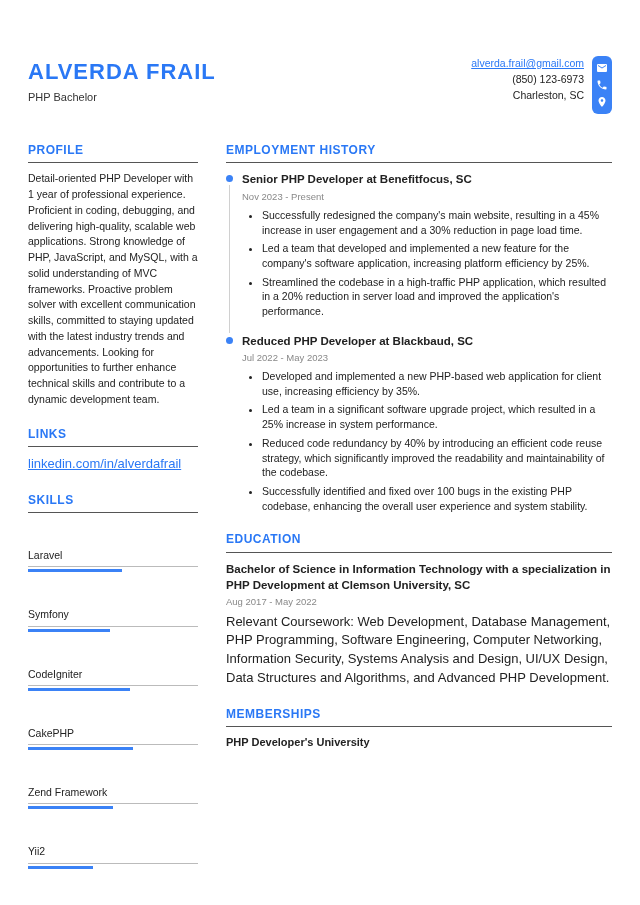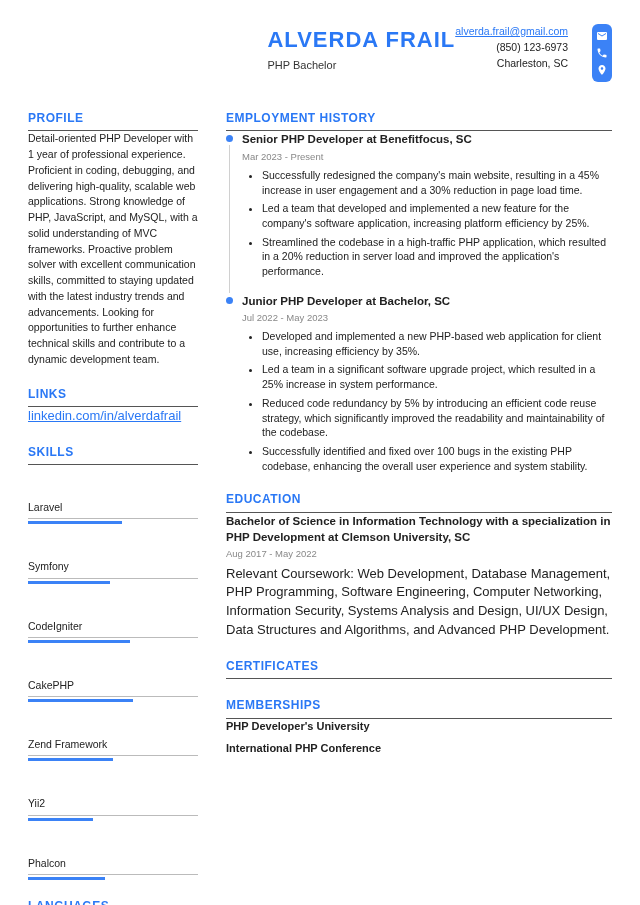--- a/index.html
+++ b/index.html
@@ -1,28 +1,28 @@
 <!DOCTYPE html>
 <html><head>
 <meta charset="utf-8">
 <style>
 * { margin: 0; padding: 0; box-sizing: border-box; }
 body { font-family: Arial, Helvetica, sans-serif; background: #fff; color: #222; width: 640px; padding: 24px 28px; font-size: 11px; line-height: 1.45; }
-.header { display: flex; justify-content: flex-end; align-items: flex-start; margin-bottom: 28px; }
+.header { display: flex; justify-content: space-between; align-items: flex-start; margin-bottom: 28px; margin-top: 32px; }
 .header-left .name { color: #2a78f5; font-size: 22px; font-weight: 700; letter-spacing: 1px; }
 .header-left .title { color: #333; font-size: 11px; margin-top: 2px; }
-.header-right { display: flex; align-items: flex-start; gap: 24px; }
+.header-right { display: flex; align-items: flex-start; gap: 8px; }
 .contact-text { text-align: right; font-size: 10.5px; line-height: 1.5; }
 .contact-text .email { color: #2a78f5; text-decoration: underline; }
 .contact-icons { background: #3b82f6; border-radius: 6px; padding: 6px 4px; display: flex; flex-direction: column; gap: 5px; align-items: center; }
 .contact-icons svg { width: 12px; height: 12px; fill: #fff; }
 .columns { display: flex; gap: 28px; }
 .left-col { width: 170px; flex-shrink: 0; }
 .right-col { flex: 1; }
-.section-title { color: #2a78f5; font-size: 12px; font-weight: 700; letter-spacing: 0.5px; border-bottom: 1.5px solid #555; padding-bottom: 3px; margin-top: 18px; }
+.section-title { color: #2a78f5; font-size: 12px; font-weight: 700; letter-spacing: 0.5px; border-bottom: 1.5px solid #555; padding-bottom: 3px; margin-bottom: 8px; margin-top: 18px; }
 .left-col .section-title:first-child, .right-col .section-title:first-child { margin-top: 0; }
 .profile-text { font-size: 10.5px; line-height: 1.5; }
 .link { color: #2a78f5; text-decoration: underline; font-size: 13px; }
 .skill-item { margin-bottom: 3px; }
 .skill-name { font-size: 10.5px; margin-bottom: 3px; border-bottom: 1px solid #bbb; padding-bottom: 3px; padding-top: 3px; margin-top: 32px; }
 .skill-bar { height: 3px; background: #3b82f6; margin-top: -1px; }
 .job { position: relative; padding-left: 16px; margin-bottom: 14px; }
 .job::before { content: ""; position: absolute; left: 0; top: 4px; width: 7px; height: 7px; border-radius: 50%; background: #3b82f6; }
 .job::after { content: ""; position: absolute; left: 3px; top: 14px; bottom: -14px; width: 1px; background: #d0d0d0; }
 .job:last-child::after { display: none; }
@@ -119,45 +119,43 @@
       </div>
 
     <div class="section-title">HOBBIES</div>
   </div>
 
   <div class="right-col">
     <div class="section-title">EMPLOYMENT HISTORY</div>
     <div id="jobs-container">
         <div class="job">
           <div class="job-title">Senior PHP Developer at Benefitfocus, SC</div>
-          <div class="job-date">Mar 2023 - Present</div>
+          <div class="job-date">Nov 2023 - Present</div>
           <ul class="bullets">
             <li>Successfully redesigned the company's main website, resulting in a 45% increase in user engagement and a 30% reduction in page load time.</li>
             <li>Led a team that developed and implemented a new feature for the company's software application, increasing platform efficiency by 25%.</li>
             <li>Streamlined the codebase in a high-traffic PHP application, which resulted in a 20% reduction in server load and improved the application's performance.</li>
           </ul>
         </div>
         <div class="job">
-          <div class="job-title">Junior PHP Developer at Bachelor, SC</div>
+          <div class="job-title">Reduced PHP Developer at Blackbaud, SC</div>
           <div class="job-date">Jul 2022 - May 2023</div>
           <ul class="bullets">
             <li>Developed and implemented a new PHP-based web application for client use, increasing efficiency by 35%.</li>
             <li>Led a team in a significant software upgrade project, which resulted in a 25% increase in system performance.</li>
-            <li>Reduced code redundancy by 5% by introducing an efficient code reuse strategy, which significantly improved the readability and maintainability of the codebase.</li>
+            <li>Reduced code redundancy by 40% by introducing an efficient code reuse strategy, which significantly improved the readability and maintainability of the codebase.</li>
             <li>Successfully identified and fixed over 100 bugs in the existing PHP codebase, enhancing the overall user experience and system stability.</li>
           </ul>
         </div>
       </div>
 
     <div class="section-title">EDUCATION</div>
     <div class="edu-title">Bachelor of Science in Information Technology with a specialization in PHP Development at Clemson University, SC</div>
     <div class="edu-date">Aug 2017 - May 2022</div>
     <div class="edu-text">Relevant Coursework: Web Development, Database Management, PHP Programming, Software Engineering, Computer Networking, Information Security, Systems Analysis and Design, UI/UX Design, Data Structures and Algorithms, and Advanced PHP Development.</div>
 
-    <div class="section-title">CERTIFICATES</div>
 
     <div class="section-title">MEMBERSHIPS</div>
     <div id="members-container">
         <div class="member-item">PHP Developer's University</div>
-        <div class="member-item">International PHP Conference</div>
       </div>
   </div>
 </div>
 
 </body></html>

